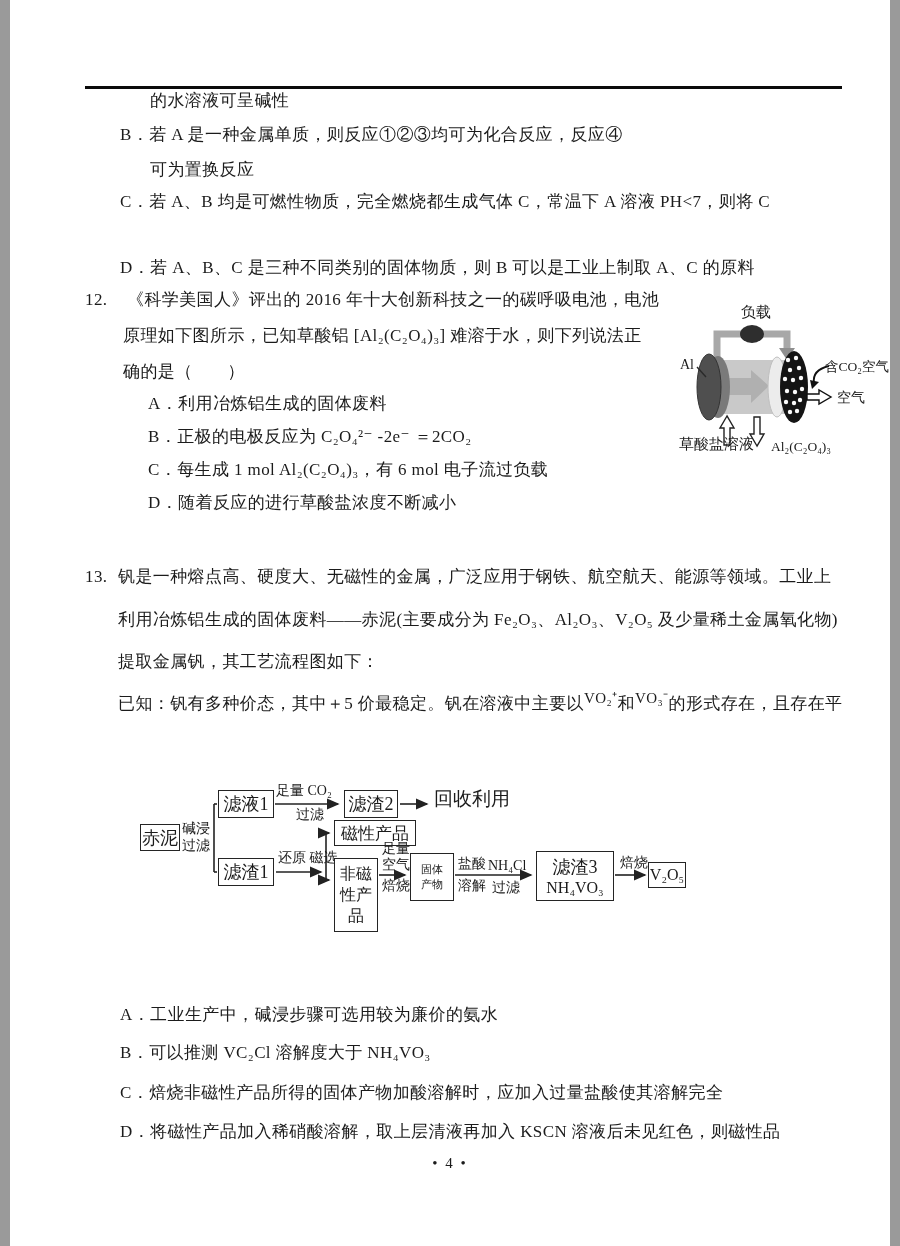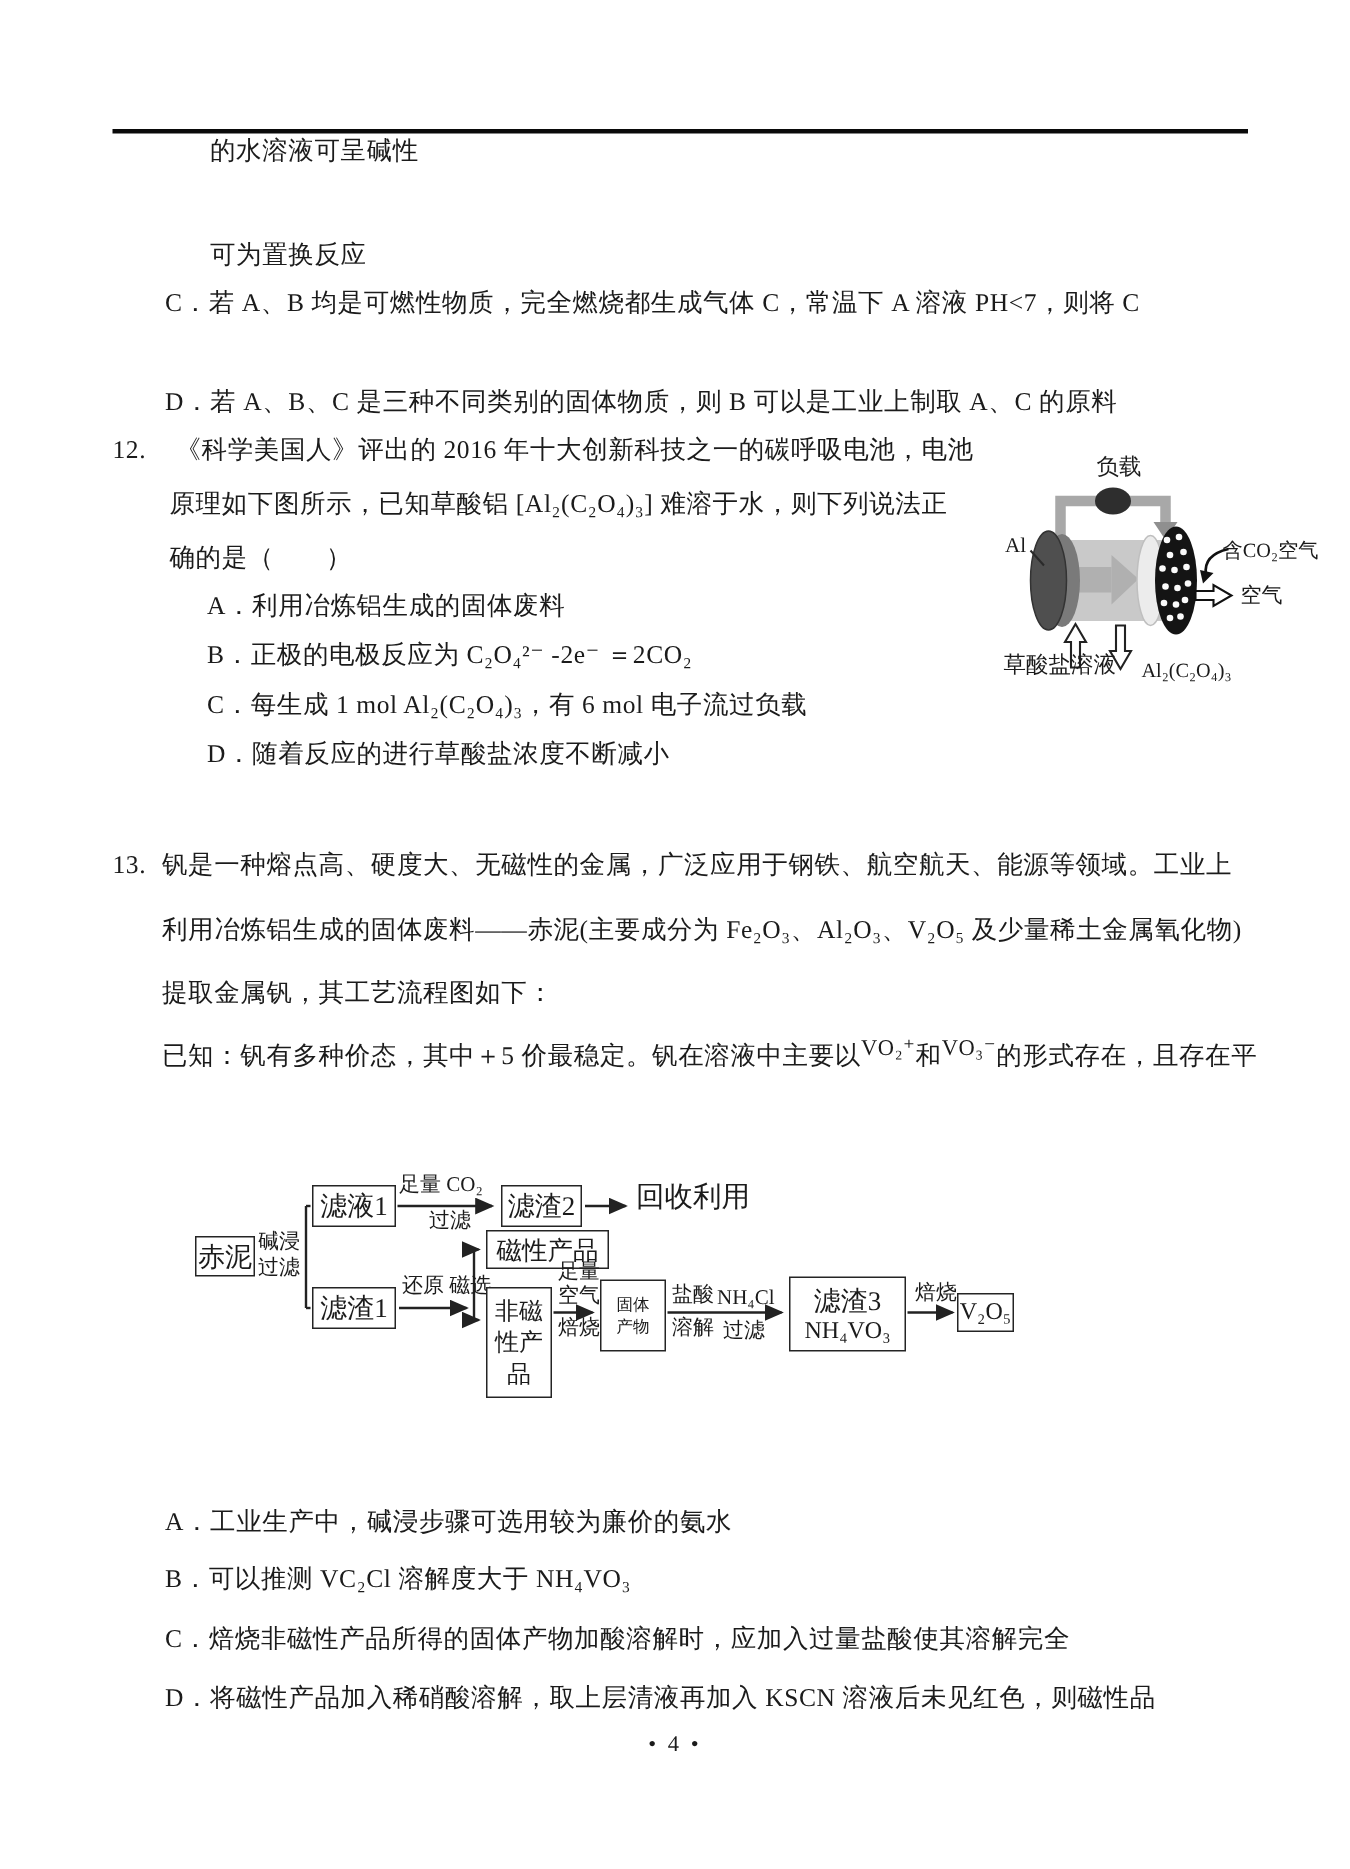--- a/index.html
+++ b/index.html
@@ -1,26 +1,26 @@
 <!DOCTYPE html>
 <html><head>
 <meta charset="utf-8">
 <style>
   html,body{margin:0;padding:0;background:#9a9a9a;}
   .page{
     position:relative;width:880px;height:1246px;background:#ffffff;
     margin:0 auto;overflow:hidden;
-    font-family:"Liberation Serif","DejaVu Serif",serif;color:#1b1b1b;padding-left:20px;
+    font-family:"Liberation Serif","DejaVu Serif",serif;color:#1b1b1b;
   }
   .line{
     position:absolute;font-size:17px;line-height:22px;white-space:nowrap;
     letter-spacing:0.4px;
   }
   .toprule{position:absolute;left:75px;top:86px;width:757px;height:3px;background:#0a0a0a;}
-  .raised{position:relative;top:-6px;font-size:15px;}
+  .raised{position:relative;top:-6px;font-size:15px;font-family:Liberation Serif, serif;}
   
   .fc{position:absolute;left:128px;top:782px;width:552px;height:158px;}
   .fc-box{
     position:absolute;border:1.6px solid #242424;background:#fff;
     display:flex;flex-direction:column;align-items:center;justify-content:center;
     text-align:center;box-sizing:border-box;white-space:nowrap;
   }
   .fc-lab{position:absolute;font-size:14px;line-height:16px;white-space:nowrap;}
   .fc svg{position:absolute;left:0;top:0;}
   
@@ -29,20 +29,21 @@
   .pagenum{position:absolute;left:0;right:0;top:1155px;text-align:center;font-size:15px;letter-spacing:2px;}
 </style>
 </head>
 <body>
 
 <div class="page">
 
   <div class="toprule"></div>
 
   <div class="line" style="left:140px;top:90px">的水溶液可呈碱性</div>
+  <div class="line" style="left:110px;top:124px">B．若 A 是一种金属单质，则反应①②③均可为化合反应，反应④</div>
   <div class="line" style="left:140px;top:159px">可为置换反应</div>
   <div class="line" style="left:110px;top:191px">C．若 A、B 均是可燃性物质，完全燃烧都生成气体 C，常温下 A 溶液 PH&lt;7，则将 C</div>
   <div class="line" style="left:110px;top:257px">D．若 A、B、C 是三种不同类别的固体物质，则 B 可以是工业上制取 A、C 的原料</div>
 
   <div class="line" style="left:75px;top:289px">12.</div>
   <div class="line" style="left:117px;top:289px">《科学美国人》评出的 2016 年十大创新科技之一的碳呼吸电池，电池</div>
   <div class="line" style="left:113px;top:325px">原理如下图所示，已知草酸铝 [Al₂(C₂O₄)₃] 难溶于水，则下列说法正</div>
   <div class="line" style="left:113px;top:361px">确的是（　　）</div>
   <div class="line" style="left:138px;top:393px">A．利用冶炼铝生成的固体废料</div>
   <div class="line" style="left:138px;top:426px">B．正极的电极反应为 C₂O₄²⁻ -2e⁻ ＝2CO₂</div>

